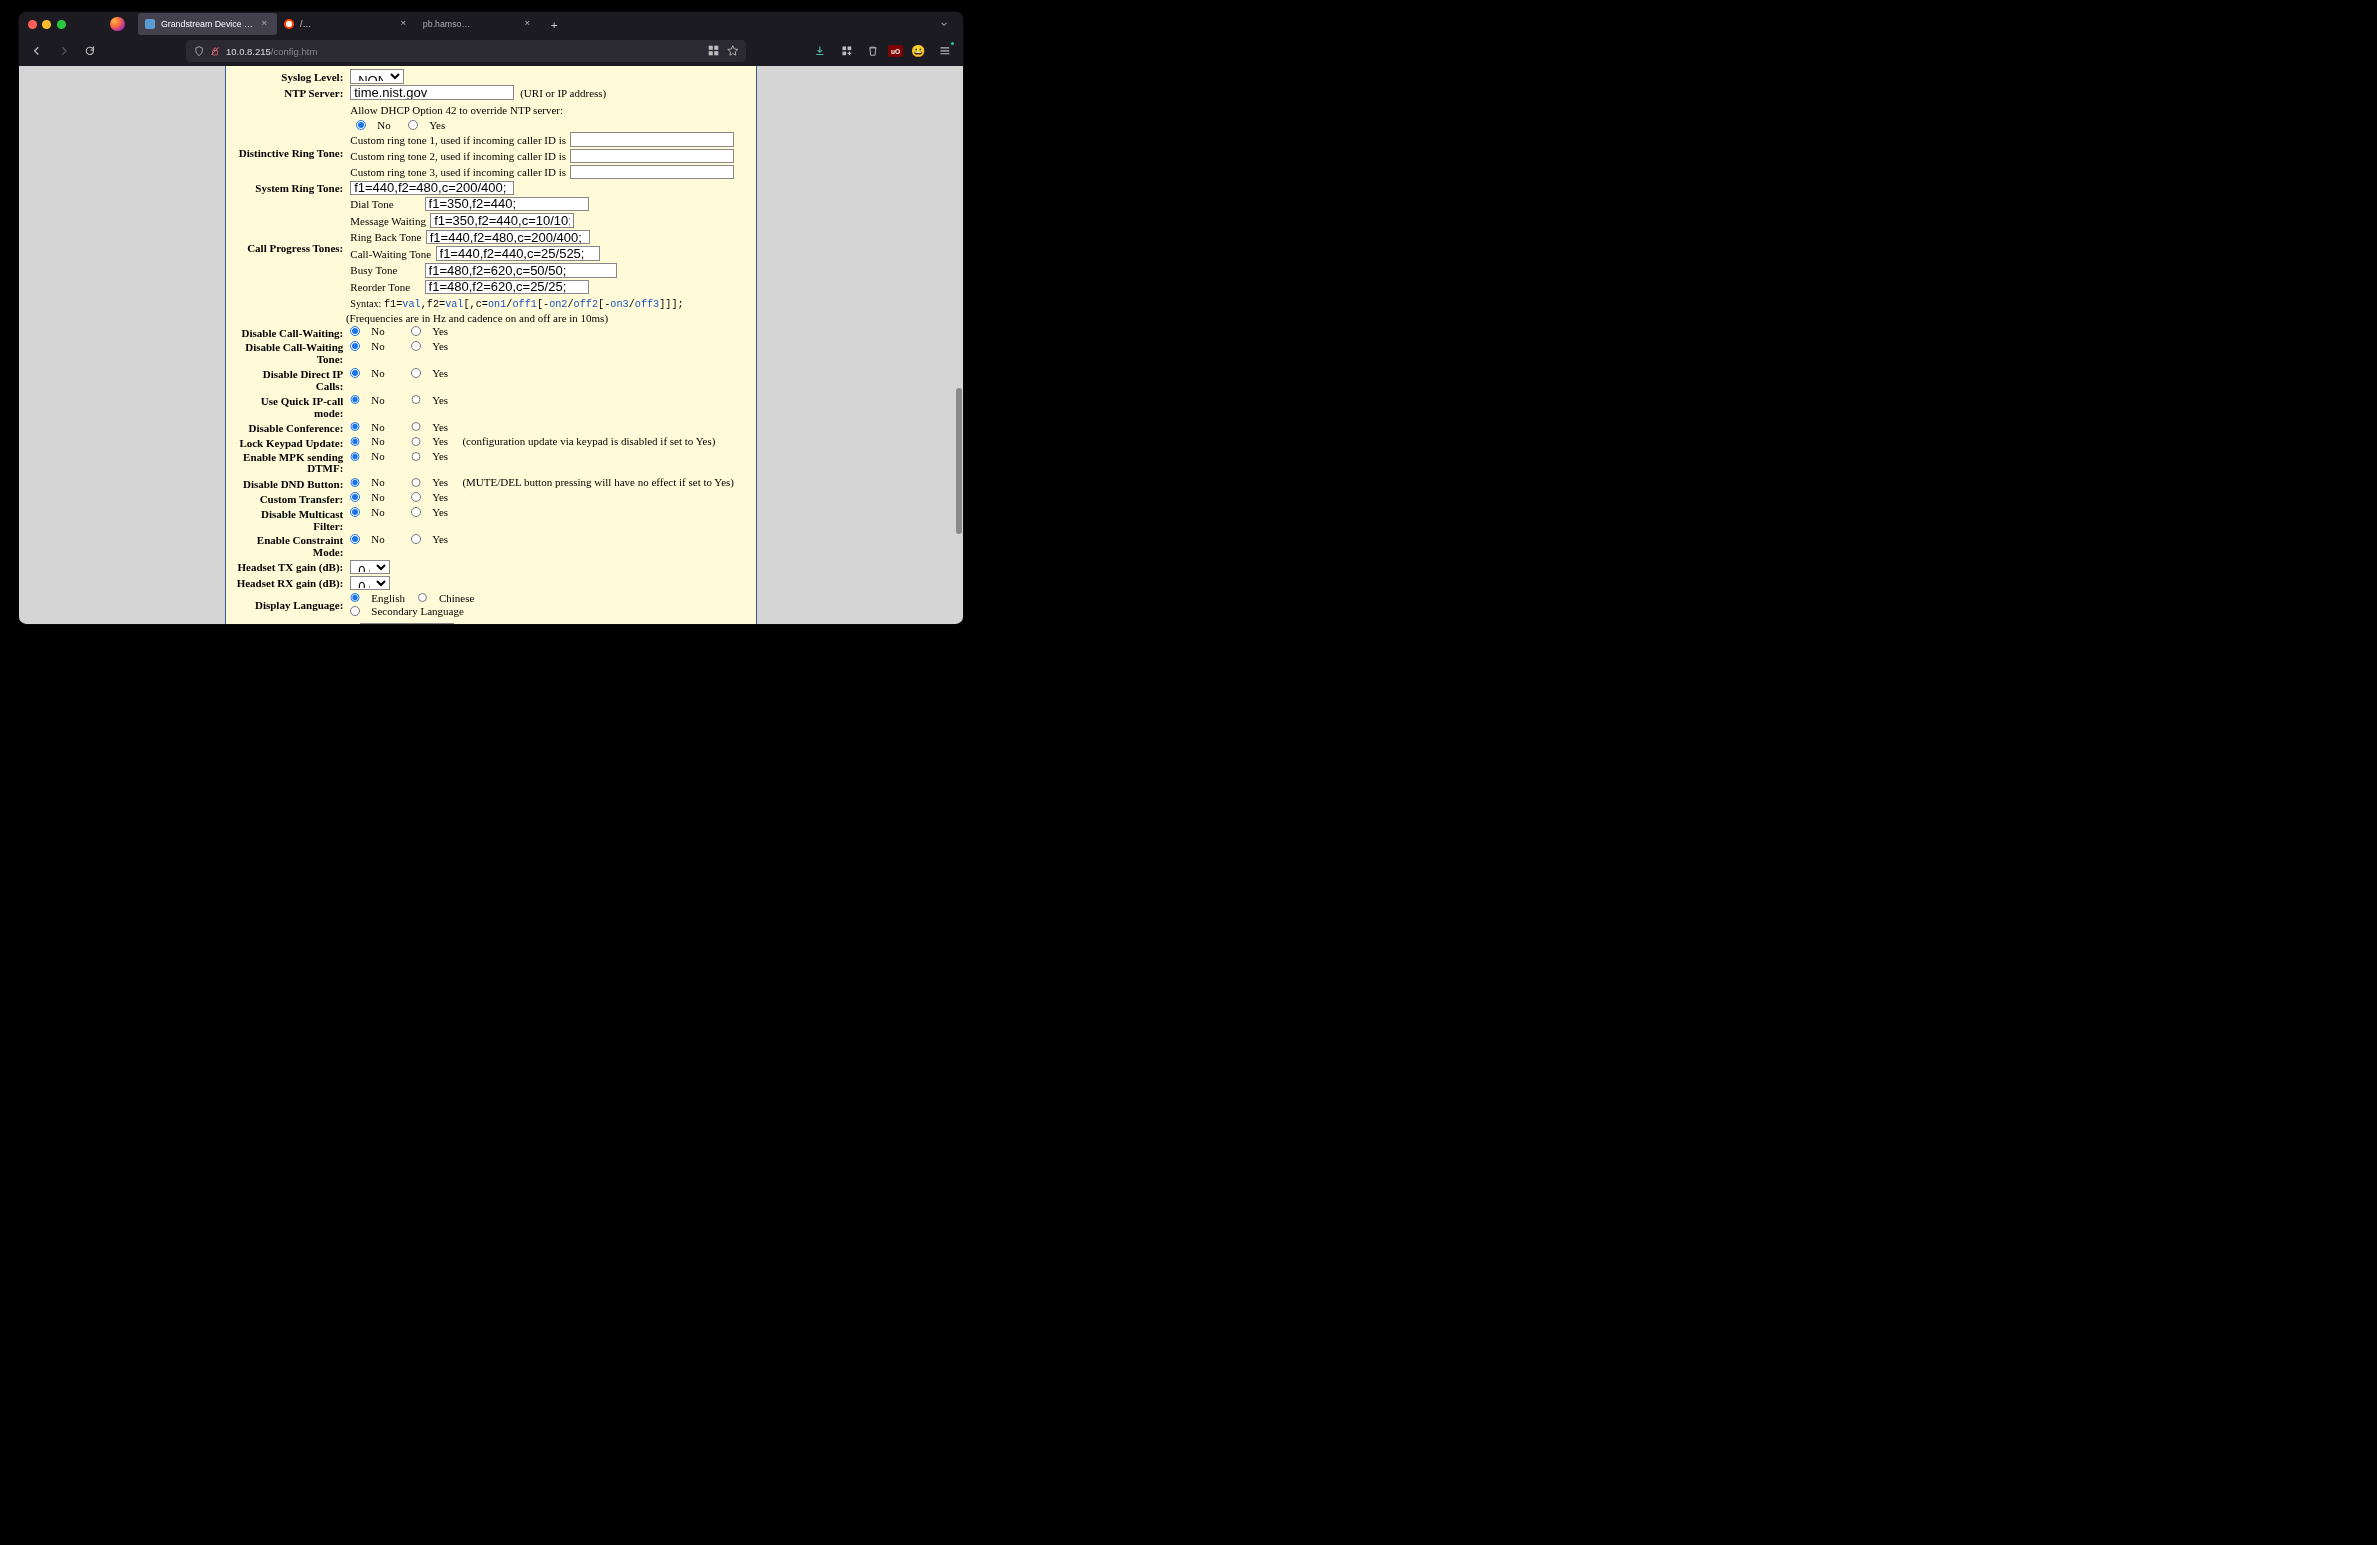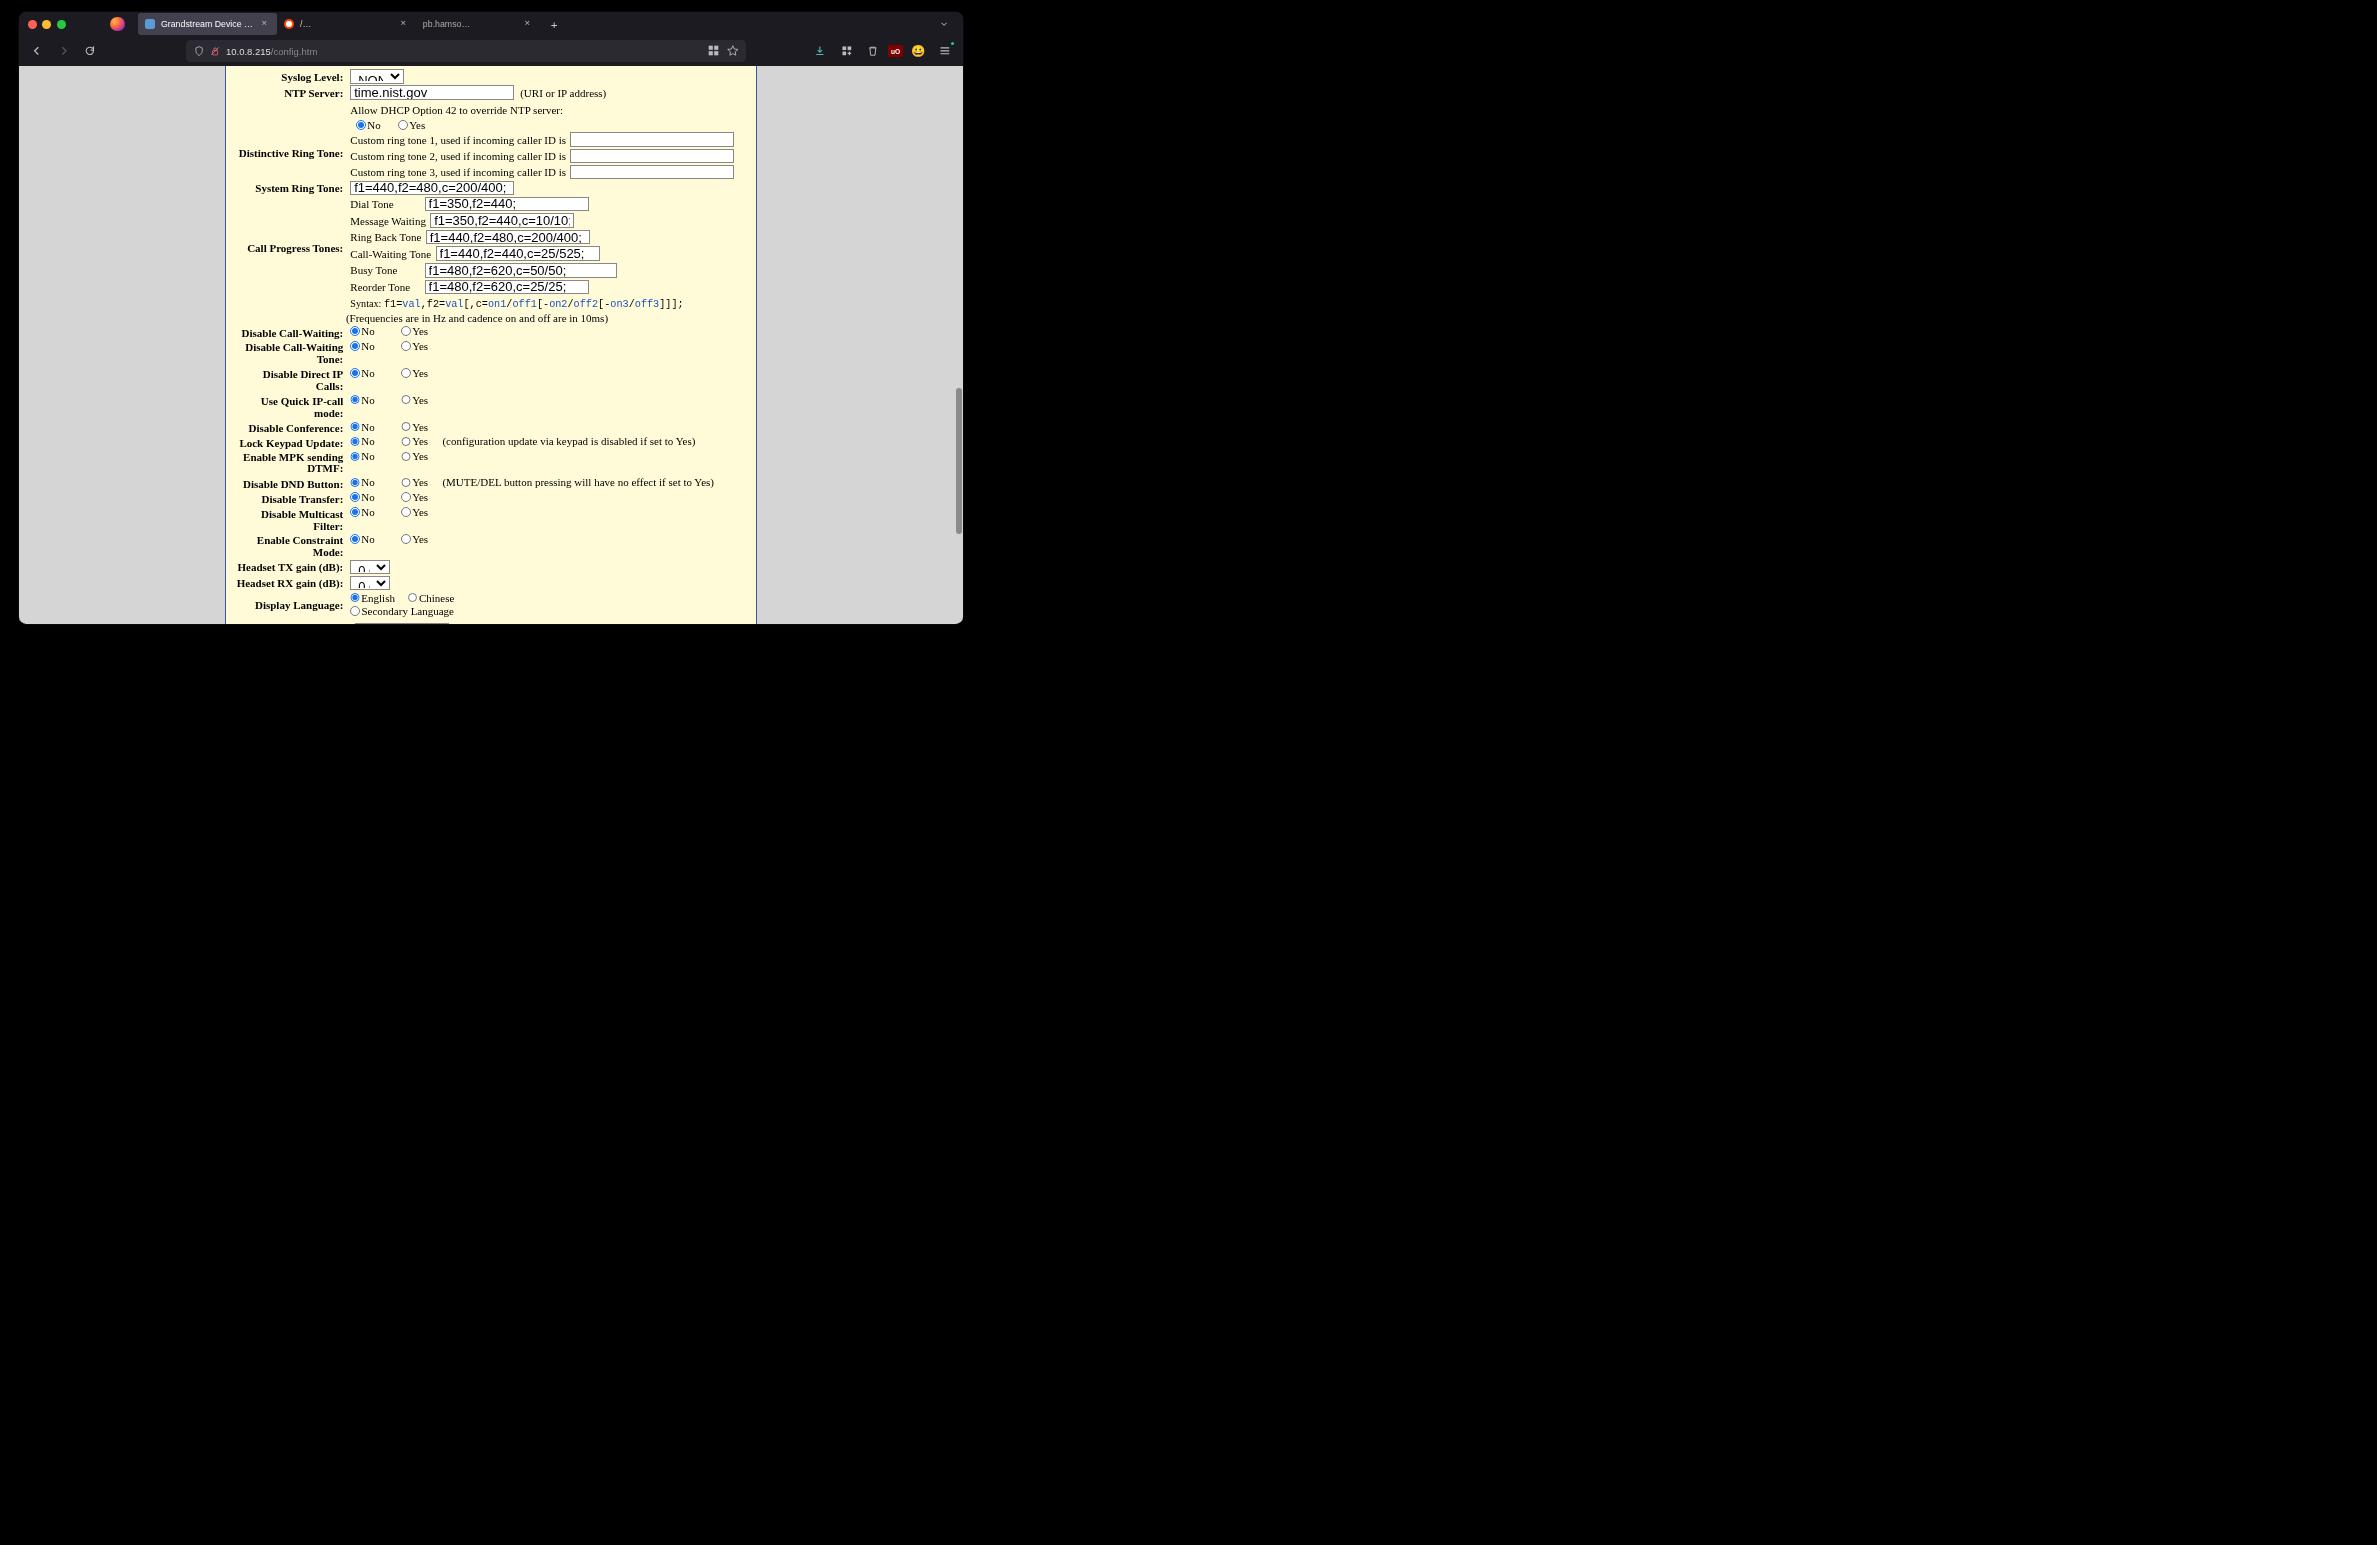--- a/index.html
+++ b/index.html
@@ -84,21 +84,21 @@
 }
 .form-row { display: flex; align-items: flex-start; padding: 0.7px 0; }
 .form-label { width: 117px; text-align: right; font-weight: bold; padding-right: 7px; padding-top:1.5px; flex-shrink:0;}
 .form-value { flex: 1; display: flex; flex-wrap: wrap; align-items: center; gap: 2.9px 4.4px; }
 .form-value .sub { width: 100%; display:flex; align-items:center; gap: 4.4px; }
 .form-value .sub-label { min-width: 70px; }
 select, input[type=text] {
   font-family: Arial, sans-serif; font-size: 13px;
   border: 0.7px solid #888; background: #fff; padding: 1.5px 2.9px; height: 14.6px;
 }
-.radio-group { display: flex; align-items:center; gap: 0; }
+.radio-group { display: flex; align-items:center; gap: 10px; }
 input[type=radio]{ accent-color: #1a73e8; width:9.5px; height:9.5px; margin-right:1.5px;}
 .note { color: #000; }
 .syntax { font-family: "Courier New", monospace; font-size: 10.2px;}
 .syntax .val { color: #1a52c4; }
 .button-bar {
   background: #f0c060; padding: 4.4px; text-align: center;
   border-top: 0.7px solid #d4a954;
 }
 .scrollbar-indicator{ position:absolute; right:1.5px; top:322px; width:5.9px; height:146px; background:rgba(0,0,0,0.35); border-radius:2.9px;}
 svg{display:block;}
@@ -407,21 +407,21 @@
               <div class="form-label">Disable DND Button:</div>
               <div class="form-value"><label class="radio-group">
                   <input type="radio" name="dnd" checked="" style="">
                   <span>No</span>
                 </label><span style="width:17.6px"></span><label class="radio-group">
                   <input type="radio" name="dnd" style="">
                   <span>Yes</span>
                 </label>&nbsp;&nbsp;<span>(MUTE/DEL button pressing will have no effect if set to Yes)</span></div>
             </div>
           <div class="form-row">
-              <div class="form-label">Disable Transfer:</div>
+              <div class="form-label">Custom Transfer:</div>
               <div class="form-value">
                 <label class="radio-group">
                   <input type="radio" name="xfer" checked="" style="">
                   <span>No</span>
                 </label>
                 <span style="width:17.6px"></span>
                 <label class="radio-group">
                   <input type="radio" name="xfer" style="">
                   <span>Yes</span>
                 </label>

